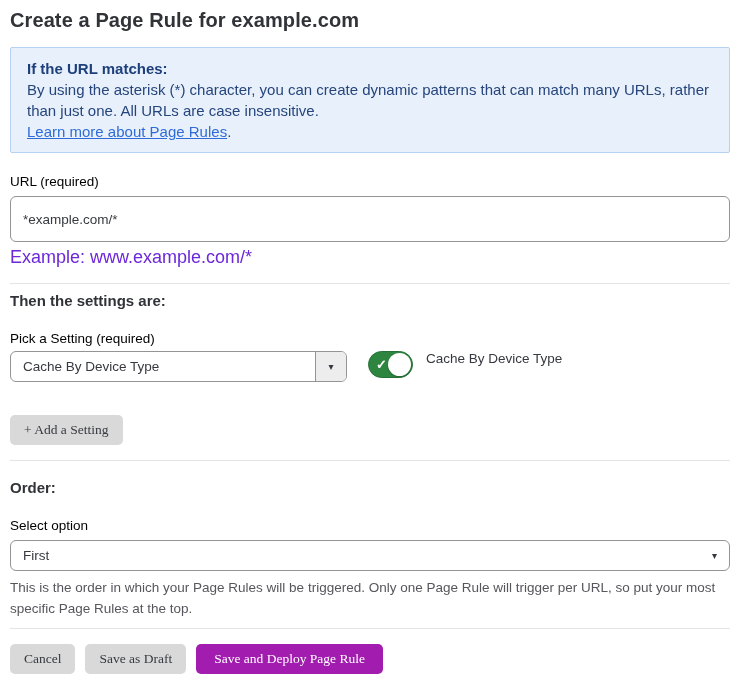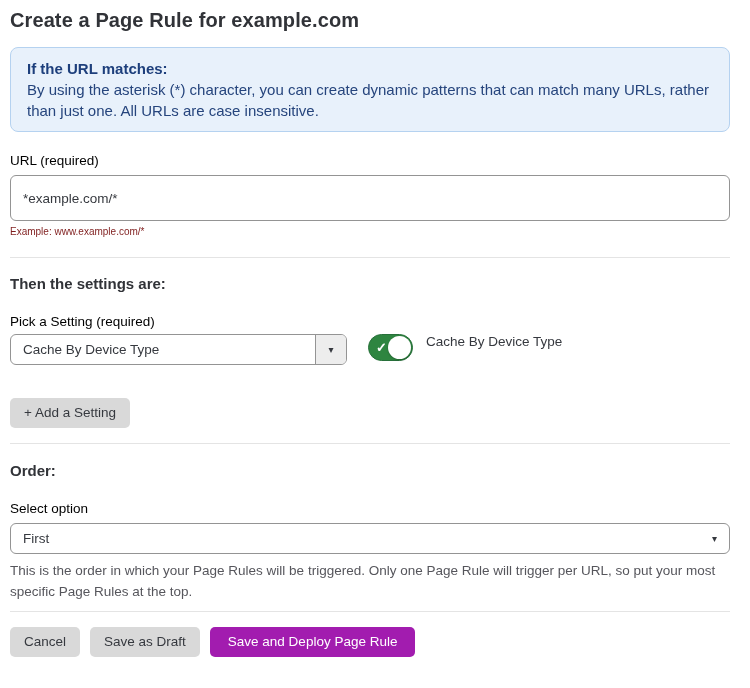--- a/index.html
+++ b/index.html
@@ -17,21 +17,21 @@
     color: #313338;
     margin: 0;
     line-height: 24px;
     letter-spacing: 0.1px;
   }
 
   .info-box {
     margin-top: 15px;
     background: #e8f1fb;
     border: 1px solid #b5d2f0;
-    border-radius: 8px;
+    border-radius: 2px;
     padding: 10px 16px;
     font-size: 15px;
     line-height: 21px;
     color: #26457d;
   }
   .info-heading { font-weight: 700; color: #1d3f7c; }
   .info-link { color: #2f6bd8; text-decoration: underline; cursor: pointer; }
   .info-link-suffix { color: #26457d; }
 
   .field-label {
@@ -50,33 +50,34 @@
     border-radius: 6px;
     padding: 0 12px;
     font-family: "Liberation Sans", sans-serif;
     font-size: 13.5px;
     color: #36393f;
     background: #fff;
     outline: none;
   }
 
   .helper-text {
-    font-size: 10px;
-    color: #7f1d1d;
+    margin-top: 5px;
+    font-size: 18px;
+    color: #6d28d9;
     line-height: 21px;
   }
 
   .divider {
     border: none;
     border-top: 1px solid #e4e4e4;
     margin: 15px 0 0 0;
   }
 
   .section-heading {
-    margin-top: 17px;
+    margin-top: 8px;
     font-size: 15px;
     font-weight: 700;
     color: #313338;
     line-height: 18px;
   }
   .section-heading.order { margin-top: 18px; }
 
   .setting-row {
     margin-top: 4px;
     display: flex;
@@ -146,21 +147,21 @@
   .toggle-label {
     margin-left: 13px;
     font-size: 13.5px;
     color: #36393f;
   }
 
   .btn {
     display: inline-block;
     border: none;
     border-radius: 5px;
-    font-family: Liberation Sans, sans-serif;
+    font-family: Liberation Serif, serif;
     font-size: 13.5px;
     line-height: 14px;
     padding: 8px 14px;
     cursor: pointer;
   }
   .btn-gray { background: #d9d9d9; color: #36393f; }
   .btn-blue { background: #a21caf; color: #ffffff; padding: 8px 18px; }
 
   .add-setting-btn { margin-top: 33px; }
 
@@ -202,20 +203,21 @@
 </head>
 <body>
 
 <div class="container">
 
   <h1 class="page-title">Create a Page Rule for example.com</h1>
 
   <div class="info-box">
     <div class="info-heading">If the URL matches:</div>
     <div class="info-body">By using the asterisk (*) character, you can create dynamic patterns that can match many URLs, rather than just one. All URLs are case insensitive.</div>
+    <div><span class="info-link">Learn more about Page Rules</span><span class="info-link-suffix">.</span></div>
   </div>
 
   <div class="field-label">URL (required)</div>
   <input class="text-input" type="text" value="*example.com/*" style="">
   <div class="helper-text">Example: www.example.com/*</div>
 
   <hr class="divider">
 
   <div class="section-heading">Then the settings are:</div>
 

